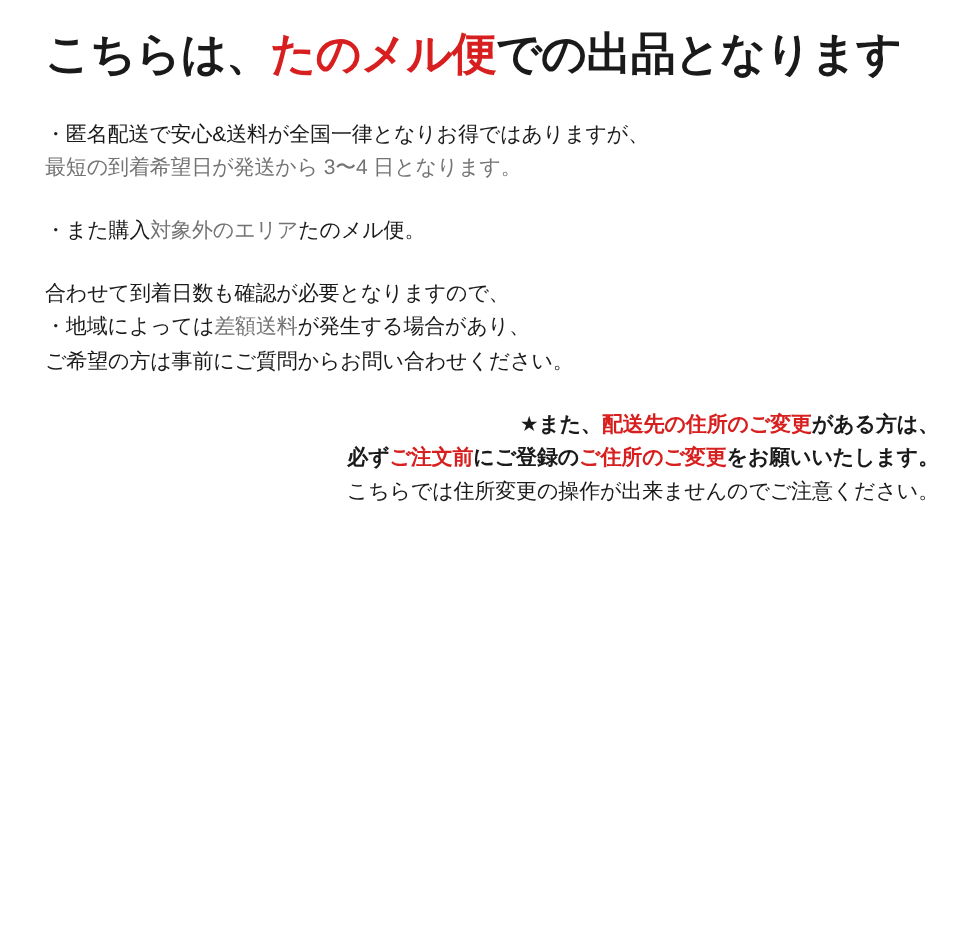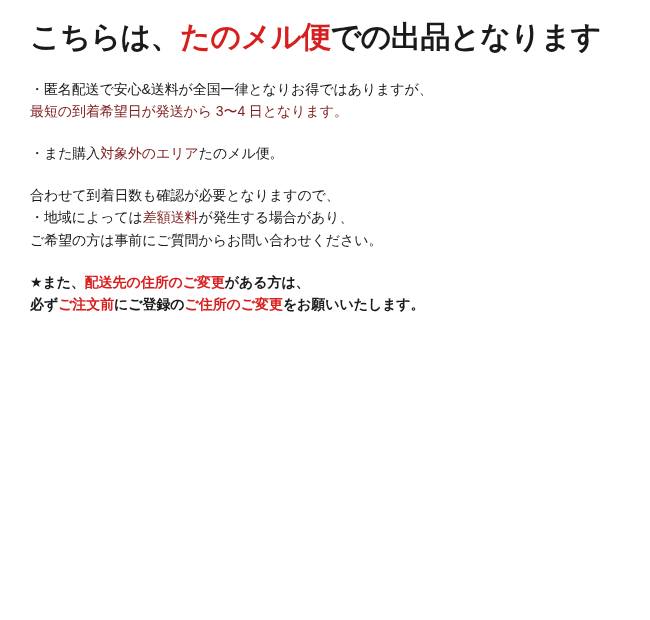--- a/index.html
+++ b/index.html
@@ -35,31 +35,32 @@
   .block {
     margin-bottom: 19px;
   }
   .line {
     font-size: 14px;
     line-height: 1.62;
     white-space: nowrap;
     letter-spacing: -0.1px;
   }
   .red {
-    color: #7f1d1d;
+    color: #737373;
   }
   .red-b {
     color: #d81f1f;
     font-weight: bold;
   }
   .blk-b {
     font-weight: bold;
   }
   .last {
     margin-bottom: 0;
+    text-align: right;
   }
 </style>
 </head>
 <body>
 
 <div class="page">
 
   <h1 class="headline">
     <span>こちらは、</span><span class="red">たのメル便</span><span>での出品となります</span>
   </h1>
@@ -73,16 +74,17 @@
         <div class="line"><span>・また購入</span><span class="red">対象外のエリア</span><span>たのメル便。</span></div>
       </div>
       <div class="block">
         <div class="line"><span>合わせて到着日数も確認が必要となりますので、</span></div>
         <div class="line"><span>・地域によっては</span><span class="red">差額送料</span><span>が発生する場合があり、</span></div>
         <div class="line"><span>ご希望の方は事前にご質問からお問い合わせください。</span></div>
       </div>
       <div class="block last">
         <div class="line"><span class="blk-b">★また、</span><span class="red-b">配送先の住所のご変更</span><span class="blk-b">がある方は、</span></div>
         <div class="line"><span class="blk-b">必ず</span><span class="red-b">ご注文前</span><span class="blk-b">にご登録の</span><span class="red-b">ご住所のご変更</span><span class="blk-b">をお願いいたします。</span></div>
+        <div class="line"><span>こちらでは住所変更の操作が出来ませんのでご注意ください。</span></div>
       </div>
     </div>
 
 </div>
 
 </body></html>

